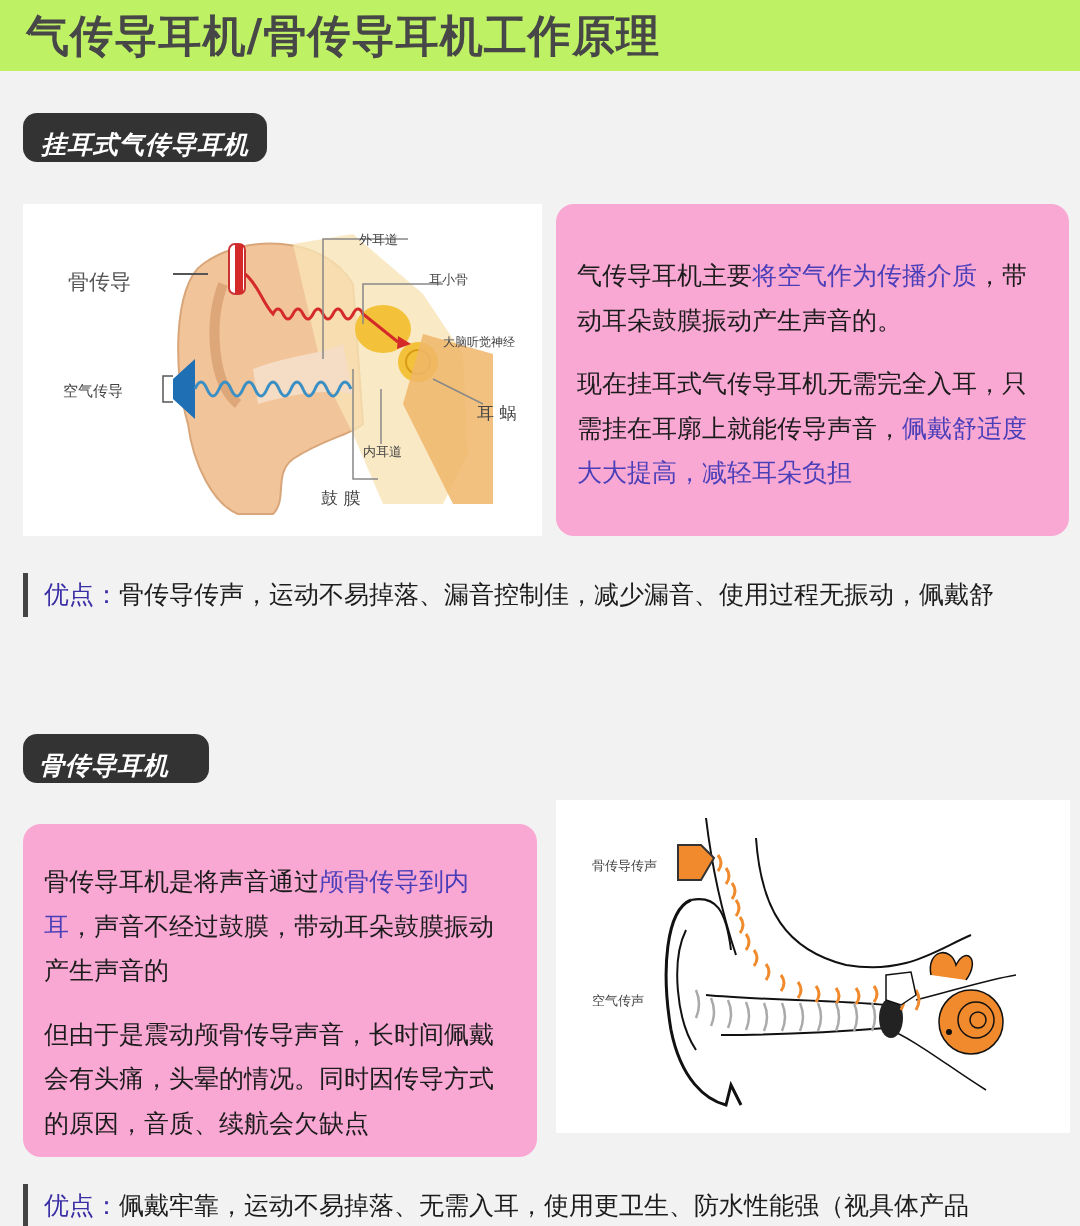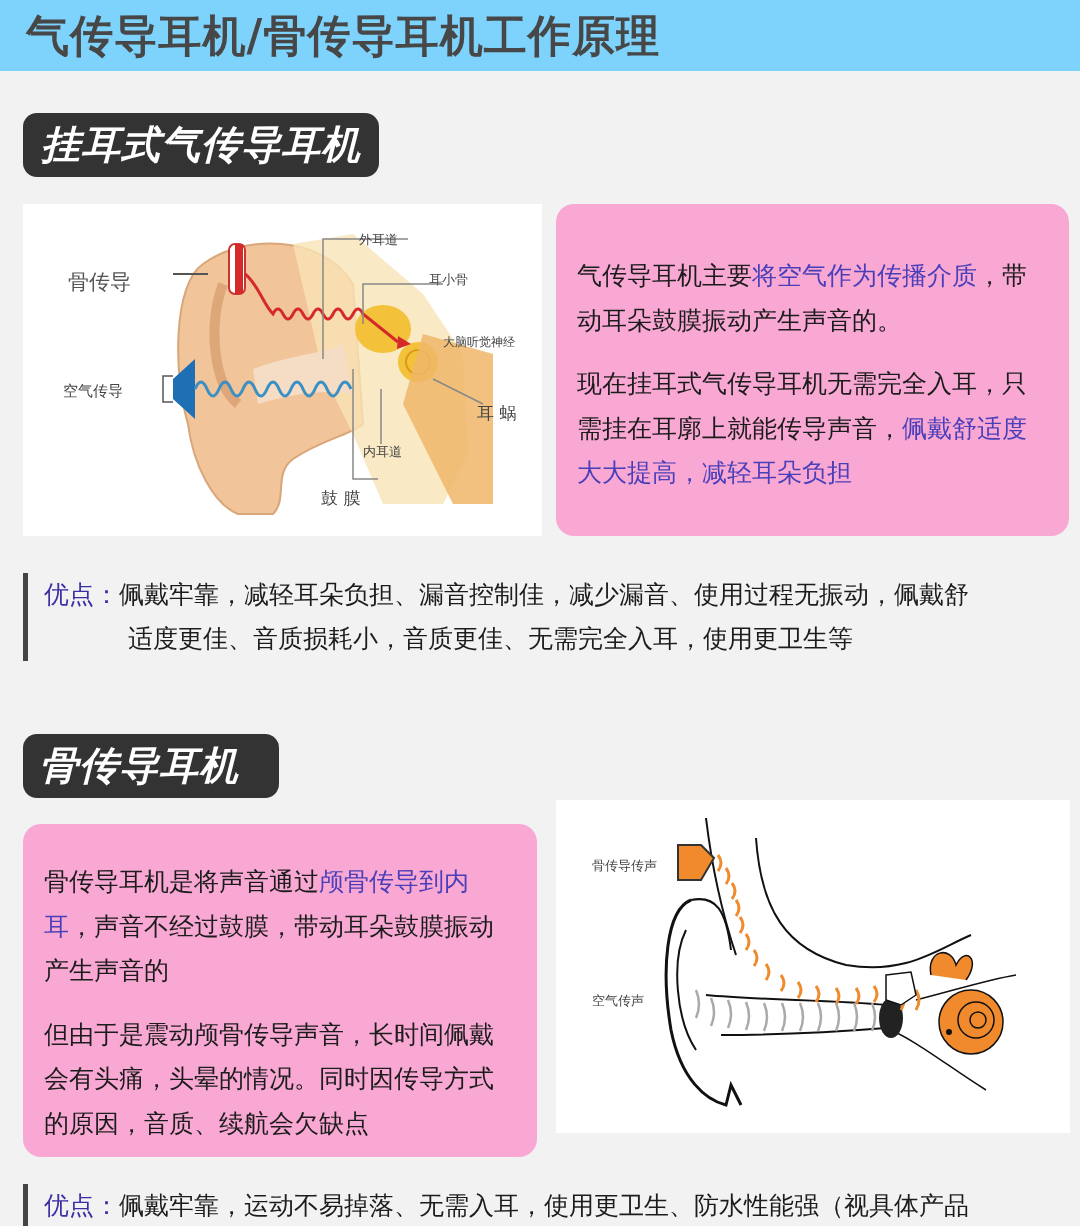--- a/index.html
+++ b/index.html
@@ -5,34 +5,34 @@
   * { box-sizing: border-box; margin: 0; padding: 0; }
   html, body { width: 1080px; height: 1226px; overflow: hidden; }
   body {
     background: #f2f2f3;
     font-family: "DejaVu Sans", "Liberation Sans", sans-serif;
     color: #222;
     position: relative;
   }
   .topbar {
     position: absolute; left: 0; top: 0; width: 1080px; height: 71px;
-    background: #7dd3fc;
+    background: #bef264;
   }
   .topbar .title {
     position: absolute; left: 26px; top: 10px;
     font-size: 44px; font-weight: bold; color: #474747;
     letter-spacing: 1px; line-height: 52px;
     transform: scaleX(0.98); transform-origin: left;
   }
   .section-label {
     position: absolute; left: 23px;
     background: #333334; color: #fff;
     border-radius: 14px;
-    font-size: 39px; font-weight: bold; font-style: italic;
-    line-height: 64px; height: 64px;
+    font-size: 25px; font-weight: bold; font-style: italic;
+    line-height: 64px; height: 49px;
     padding: 0 18px;
     letter-spacing: 1px;
   }
   .img-panel {
     position: absolute; background: #ffffff;
   }
   .text-card {
     position: absolute; background: #f9a8d4; border-radius: 18px;
     font-size: 25px; line-height: 44.5px; color: #1c1c1c;
   }
@@ -101,22 +101,21 @@
     <text x="298" y="300" font-size="17" fill="#444">鼓 膜</text>
   </svg>
 </div>
 
 <div class="text-card" style="left:556px; top:204px; width:513px; height:332px; padding:50px 20px 0 21px;">
   <p><span>气传导耳机主要</span><span class="hl">将空气作为传播介质</span><span>，带动耳朵鼓膜振动产生声音的。</span></p>
   <p><span>现在挂耳式气传导耳机无需完全入耳，只需挂在耳廓上就能传导声音，</span><span class="hl">佩戴舒适度大大提高，减轻耳朵负担</span></p>
 </div>
 
 <div class="pros" style="top:573px; width:1040px;">
-  <span class="lbl">优点：</span><span>佩戴牢靠，减轻耳朵负担、漏音控制佳，减少漏音、使用过程无振动，佩戴舒</span>
-  <span class="indent">适度更佳、音质损耗小，音质更佳、无需完全入耳，使用更卫生等</span>
+  <span class="lbl">优点：</span><span>骨传导传声，运动不易掉落、漏音控制佳，减少漏音、使用过程无振动，佩戴舒</span>
 </div>
 
 <div class="section-label" style="top:734px; padding:0 40px 0 16px;text-align:center;">骨传导耳机</div>
 
 <div class="text-card" style="left:23px; top:824px; width:514px; height:333px; padding:36px 20px 0 21px;">
   <p><span>骨传导耳机是将声音通过</span><span class="hl">颅骨传导到内耳</span><span>，声音不经过鼓膜，带动耳朵鼓膜振动产生声音的</span></p>
   <p>但由于是震动颅骨传导声音，长时间佩戴会有头痛，头晕的情况。同时因传导方式的原因，音质、续航会欠缺点</p>
 </div>
 
 <div class="img-panel" style="left:556px; top:800px; width:514px; height:333px;">

